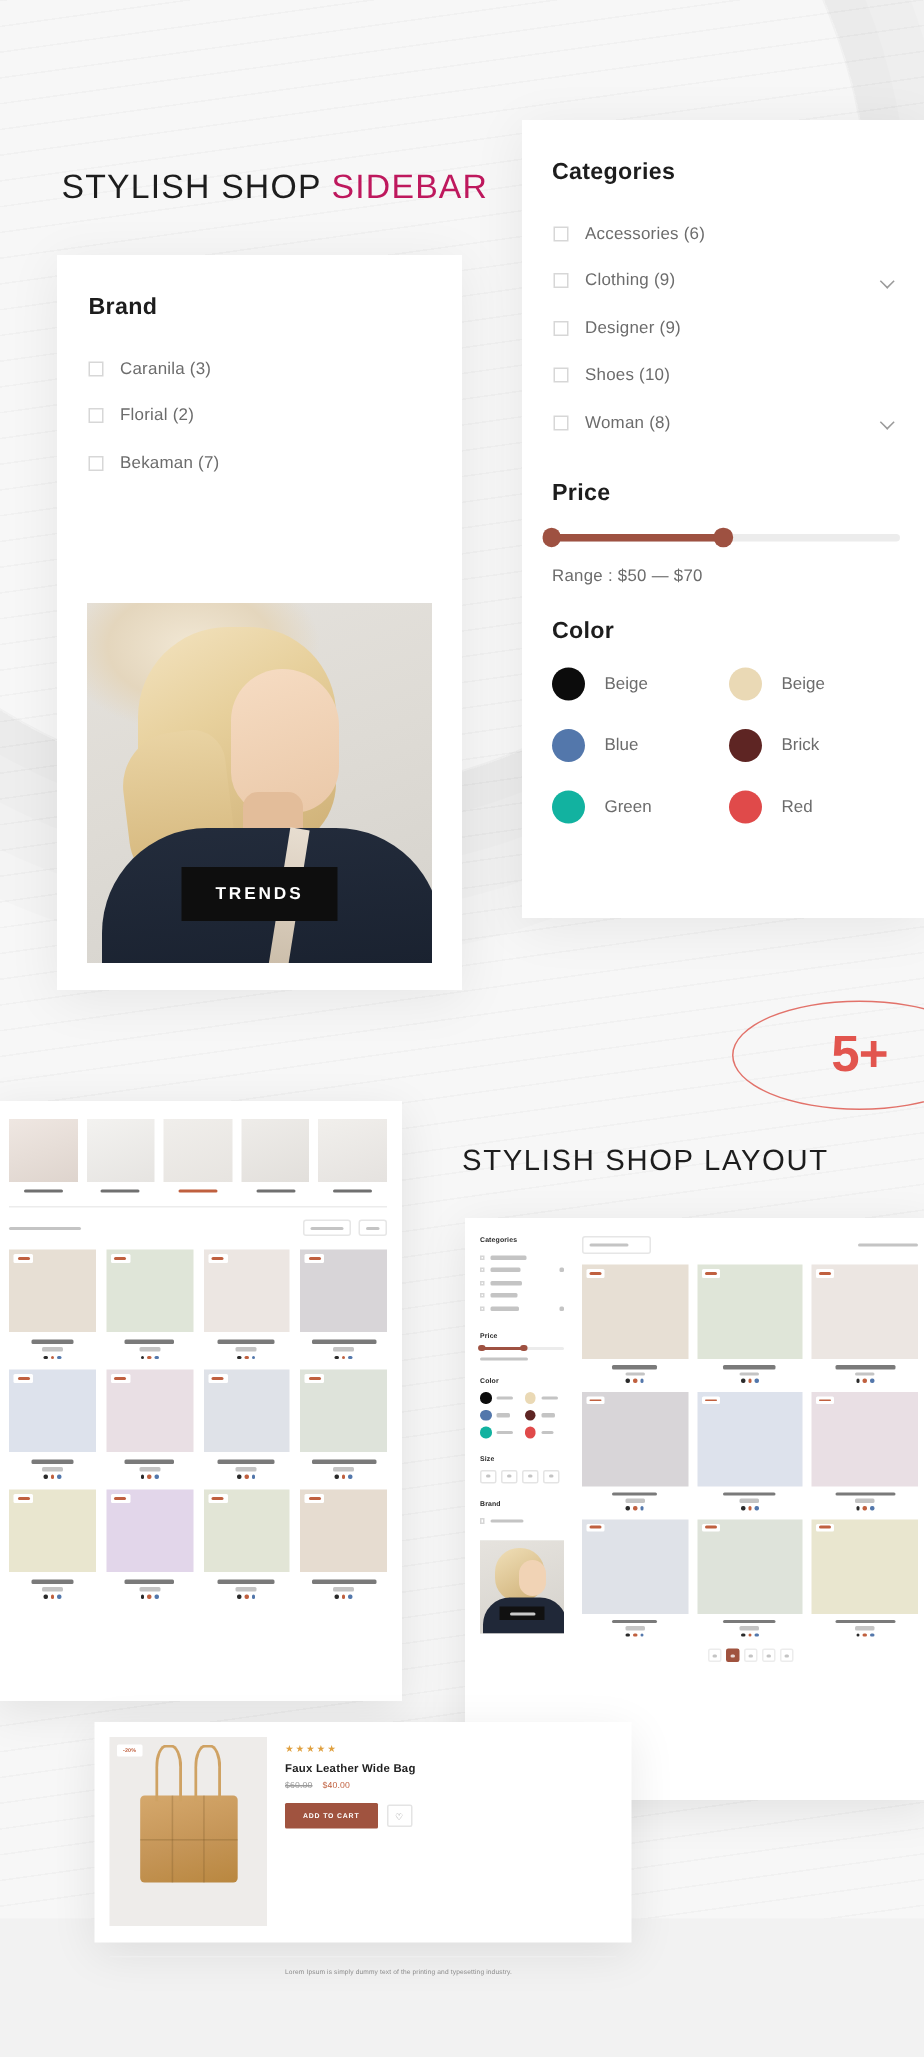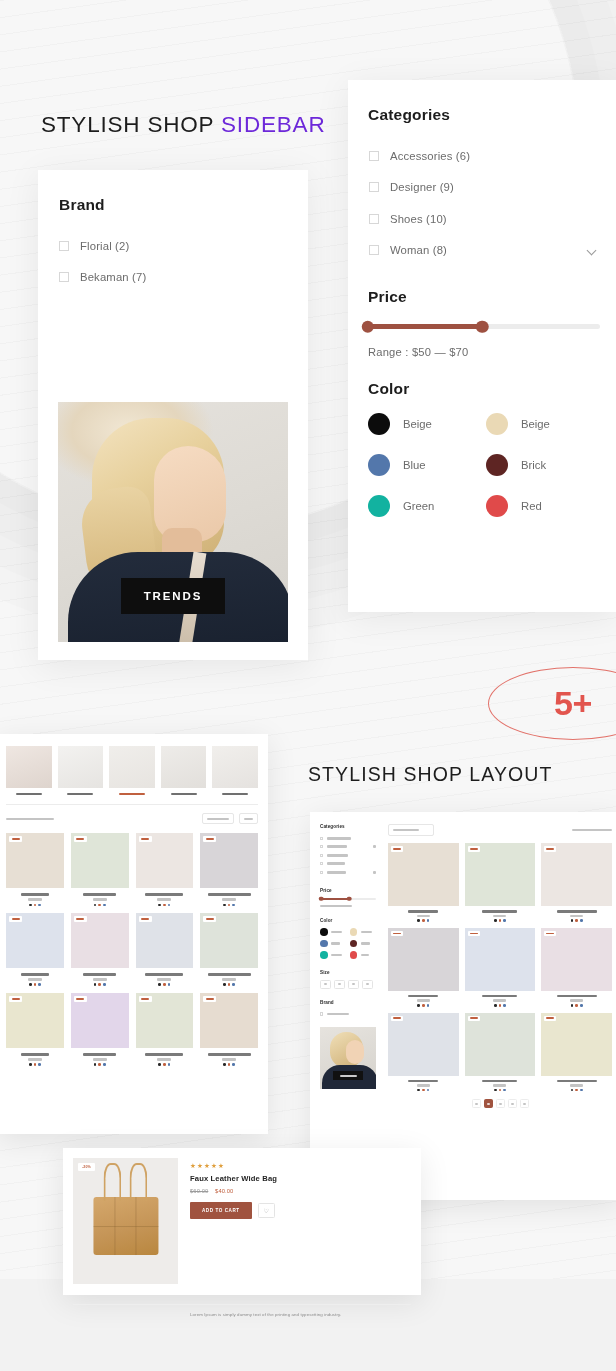--- a/index.html
+++ b/index.html
@@ -46,21 +46,21 @@
 
   
   .headline {
     position: absolute;
     font-size: 22.5px;
     letter-spacing: 0.8px;
     font-weight: 500;
     color: #1d1d1d;
     white-space: nowrap;
   }
-  .headline .accent { color: #6d28d9; }
+  .headline .accent { color: #be185d; }
 
   #title-sidebar { left: 41px; top: 112px; }
   #title-layout  { left: 308px; top: 763px; font-size: 19.5px; letter-spacing: 1.1px; }
 
   
   .card {
     position: absolute;
     background: #fff;
     box-shadow: 0 6px 34px rgba(0,0,0,0.07);
   }
@@ -543,20 +543,24 @@
 
 <div class="headline" id="title-layout">STYLISH SHOP LAYOUT</div>
 
 <div id="badge-5plus">5+</div>
 
 <div class="card" id="brand-panel">
   <div class="panel-title">Brand</div>
   <div class="check-list">
     <div class="check-row">
       <span class="cbox"></span>
+      <span class="check-label">Caranila (3)</span>
+    </div>
+    <div class="check-row">
+      <span class="cbox"></span>
       <span class="check-label">Florial (2)</span>
     </div>
     <div class="check-row">
       <span class="cbox"></span>
       <span class="check-label">Bekaman (7)</span>
     </div>
   </div>
 </div>
 
 <div class="model-photo">
@@ -570,20 +574,25 @@
   <div class="trends-chip">TRENDS</div>
 </div>
 
 <div class="card" id="filters-panel">
   <div class="panel-title">Categories</div>
 
   <div class="check-list">
     <div class="check-row">
       <span class="cbox"></span>
       <span class="check-label">Accessories (6)</span>
+    </div>
+    <div class="check-row">
+      <span class="cbox"></span>
+      <span class="check-label">Clothing (9)</span>
+      <span class="chev"></span>
     </div>
     <div class="check-row">
       <span class="cbox"></span>
       <span class="check-label">Designer (9)</span>
     </div>
     <div class="check-row">
       <span class="cbox"></span>
       <span class="check-label">Shoes (10)</span>
     </div>
     <div class="check-row">

